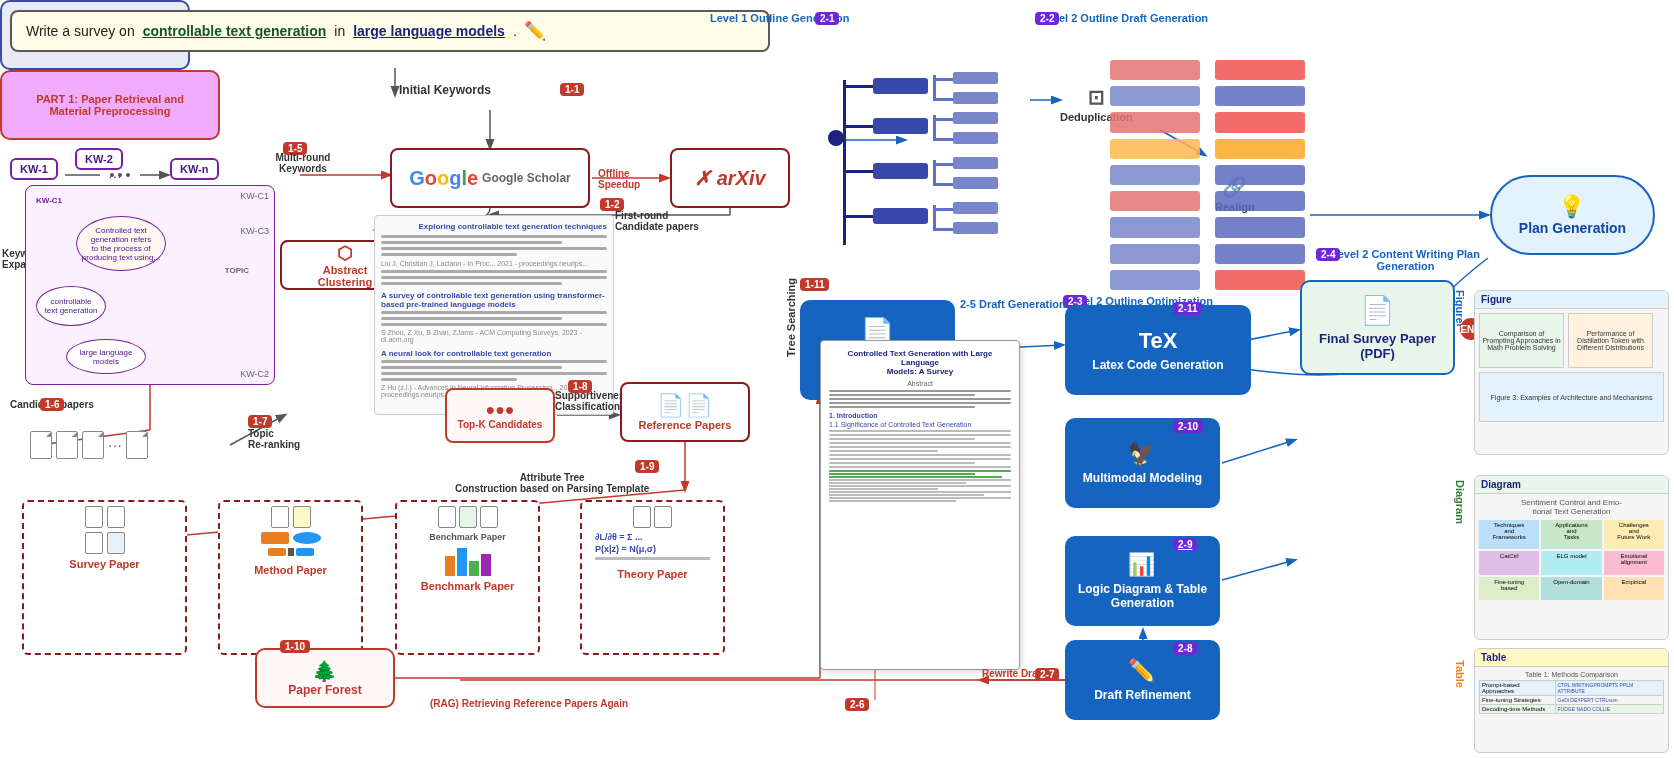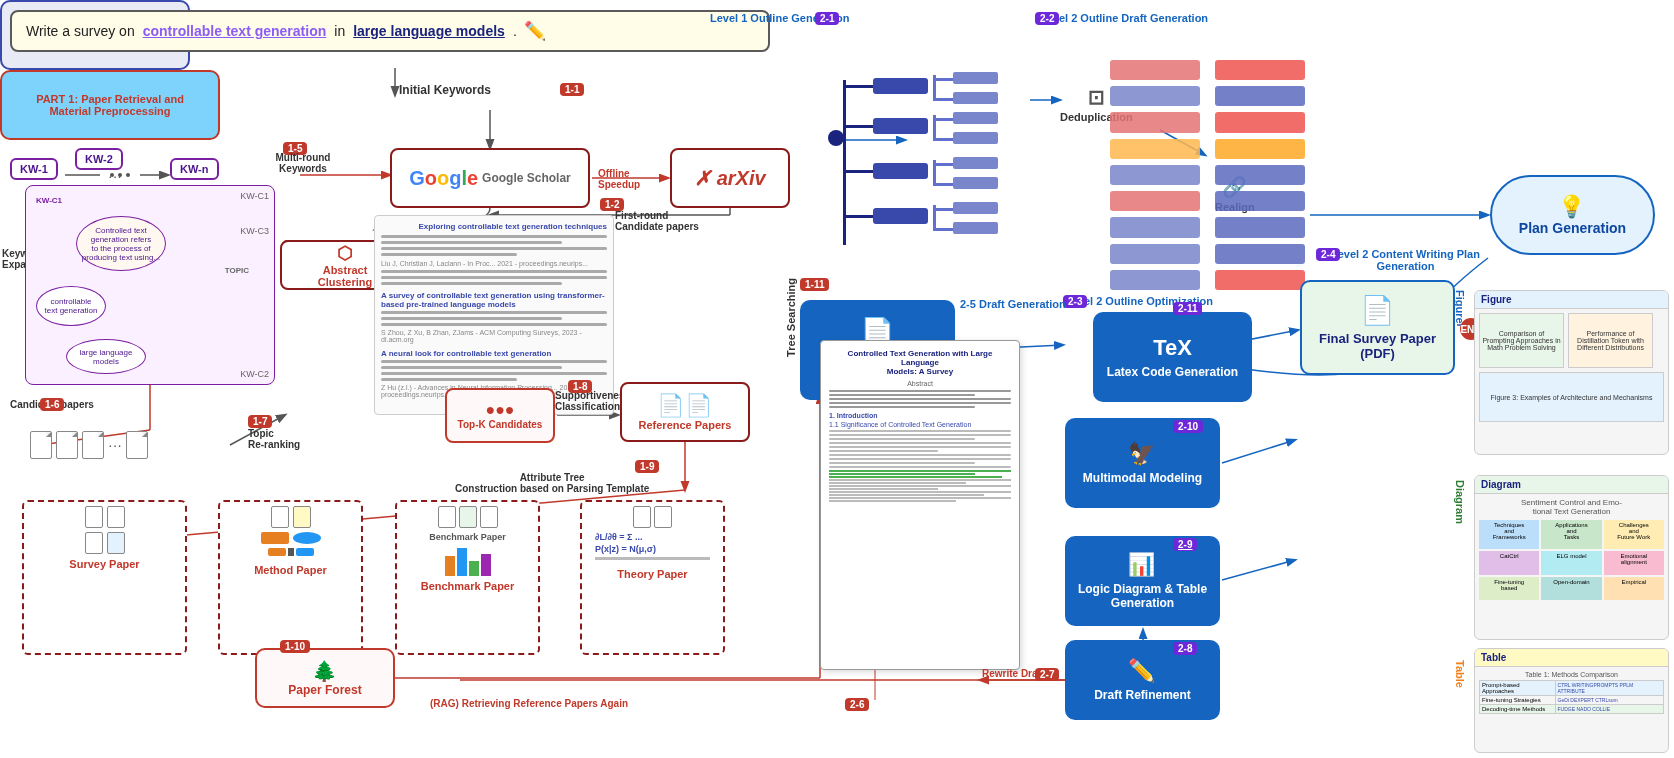--- a/index.html
+++ b/index.html
@@ -28,29 +28,29 @@
       border: 2px solid #5a5a5a;
       border-radius: 8px;
       padding: 8px 14px;
       font-size: 14px;
       background: #fffde7;
       display: flex;
       align-items: center;
       gap: 8px;
     }
     .query-text { color: #222; }
-    .query-highlight-red { color: #8b5cf6; font-weight: bold; text-decoration: underline; }
+    .query-highlight-red { color: #14532d; font-weight: bold; text-decoration: underline; }
     .query-highlight-blue { color: #1a237e; font-weight: bold; text-decoration: underline; }
     .pencil-icon { font-size: 18px; color: #e74c3c; }
     .part1-box {
       left: 8px;
       top: 668px;
       width: 220px;
       height: 70px;
-      background: #7dd3fc;
+      background: #f0abfc;
       border: 2px solid #c0392b;
       color: #c0392b;
       display: flex;
       align-items: center;
       justify-content: center;
       border-radius: 10px;
     }
     .part2-box {
       right: 8px;
       top: 8px;
@@ -320,28 +320,27 @@
       top: 300px;
       left: 800px;
       width: 155px;
       height: 100px;
       background: #1565c0;
       color: #fff;
       font-size: 14px;
       border: none;
     }
     .action-box.latex-gen {
-      top: 312px;
+      top: 305px;
       left: 1065px;
-      width: 159px;
+      width: 186px;
       height: 90px;
       background: #1565c0;
       color: #fff;
       font-size: 12px;
-      margin-left: 28px;
     }
     .action-box.multimodal {
       top: 418px;
       left: 1065px;
       width: 155px;
       height: 90px;
       background: #1565c0;
       color: #fff;
       font-size: 12px;
     }

